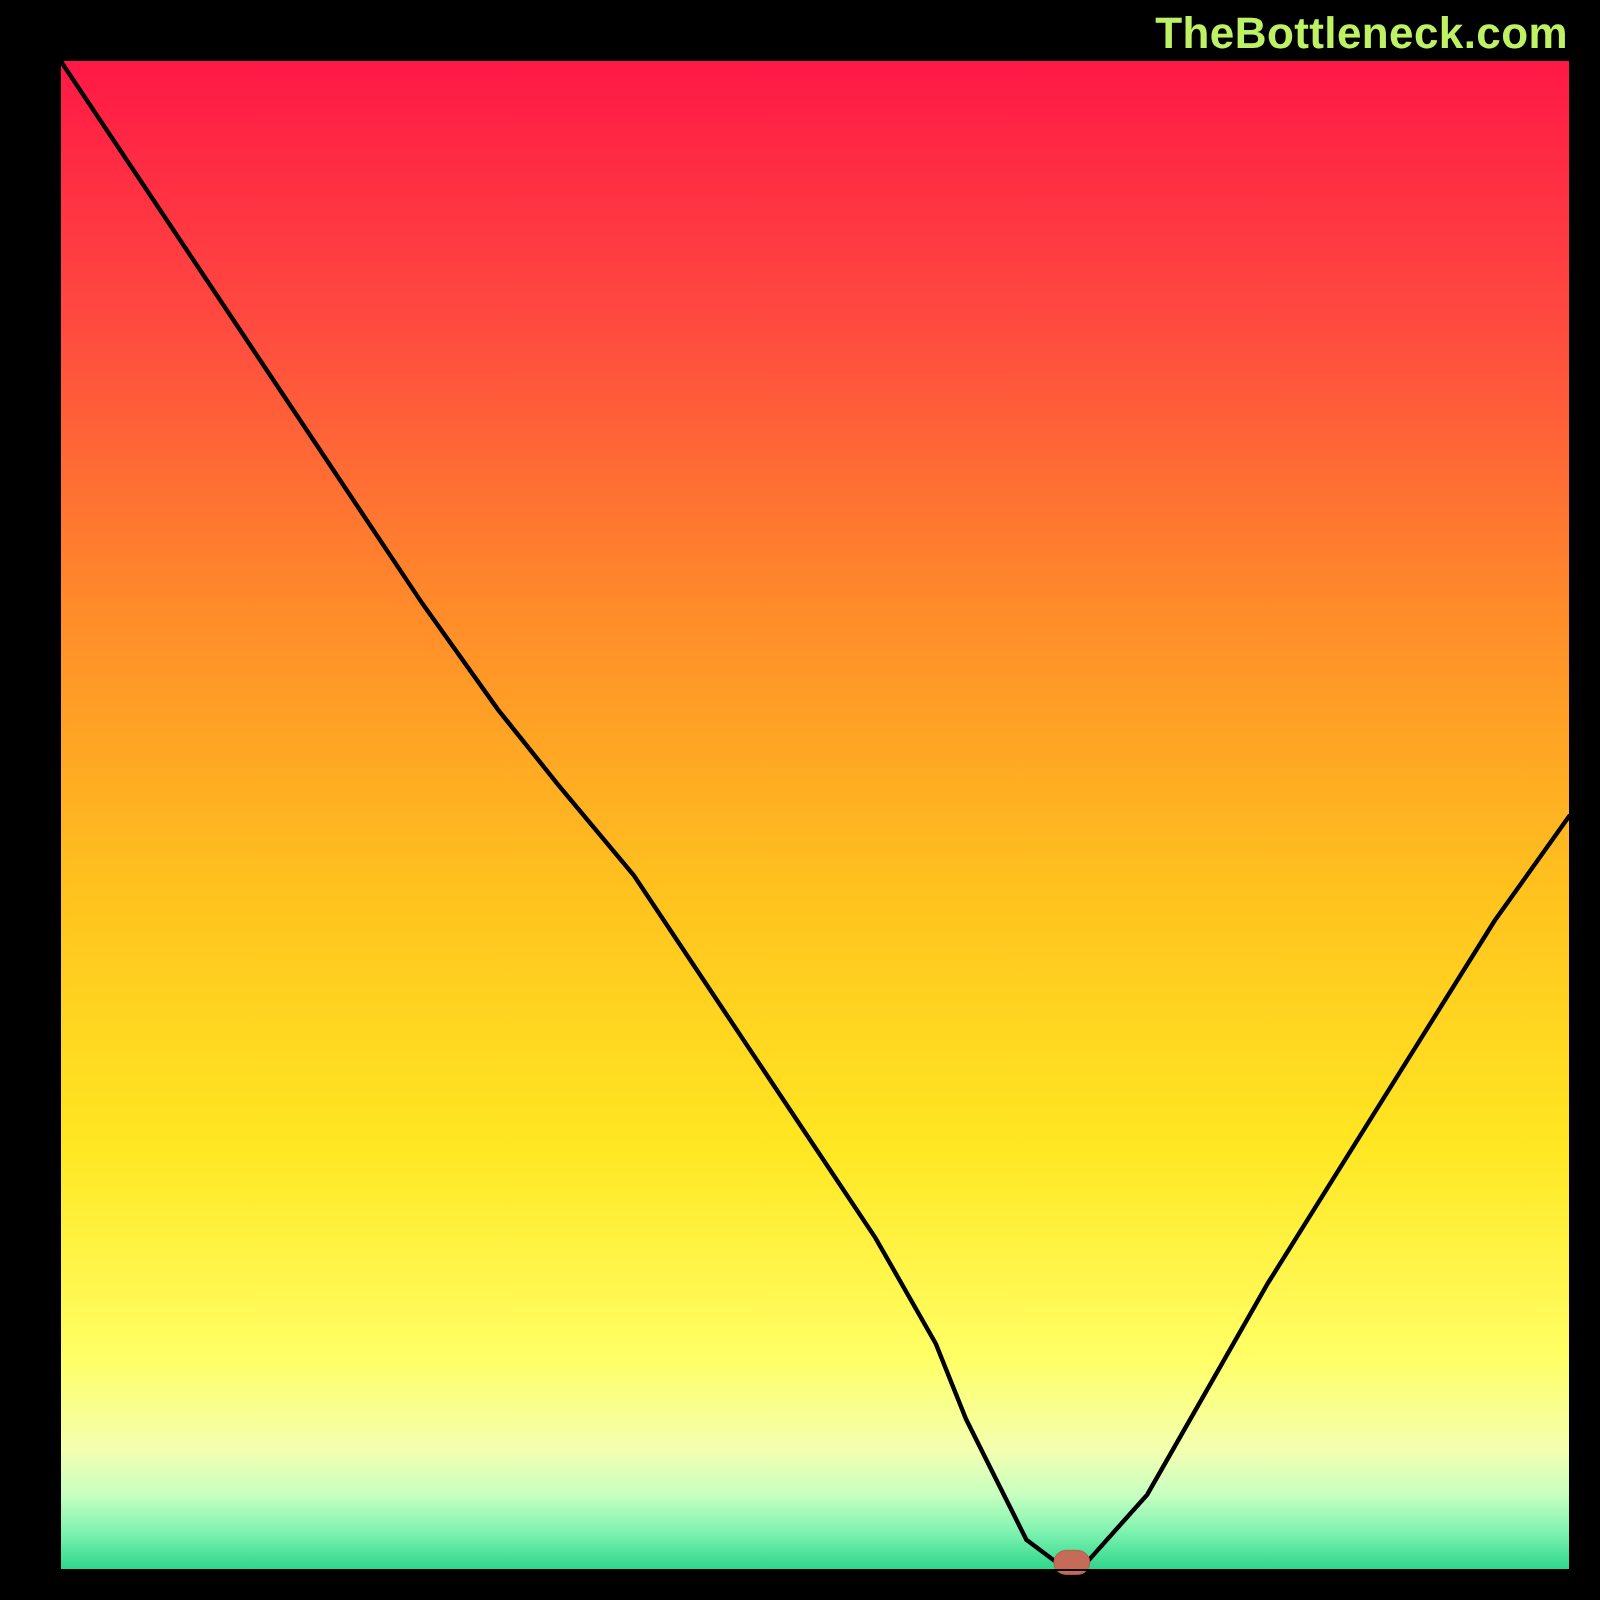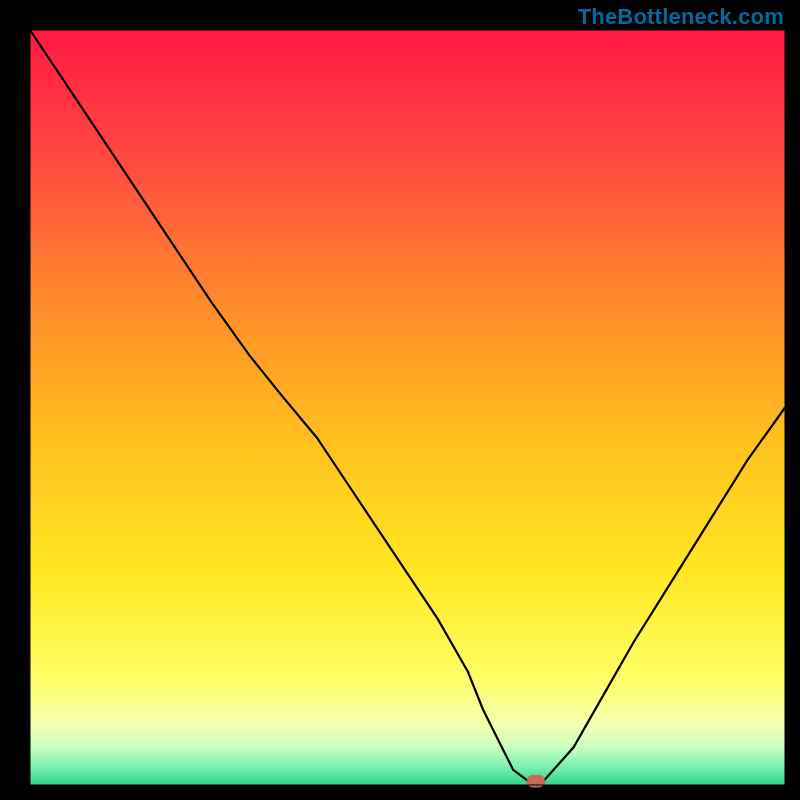--- a/index.html
+++ b/index.html
@@ -13,21 +13,21 @@
   .frame {
     position: relative;
     width: 800px;
     height: 800px;
     background: #000;
   }
   .watermark {
     position: absolute;
     top: 4px;
     right: 16px;
-    color: #0369a1;
+    color: #bef264;
     font-family: Arial, Helvetica, sans-serif;
     font-size: 22px;
     font-weight: 600;
     letter-spacing: 0.2px;
     user-select: none;
   }
   svg.plot {
     position: absolute;
     left: 0;
     top: 0;

